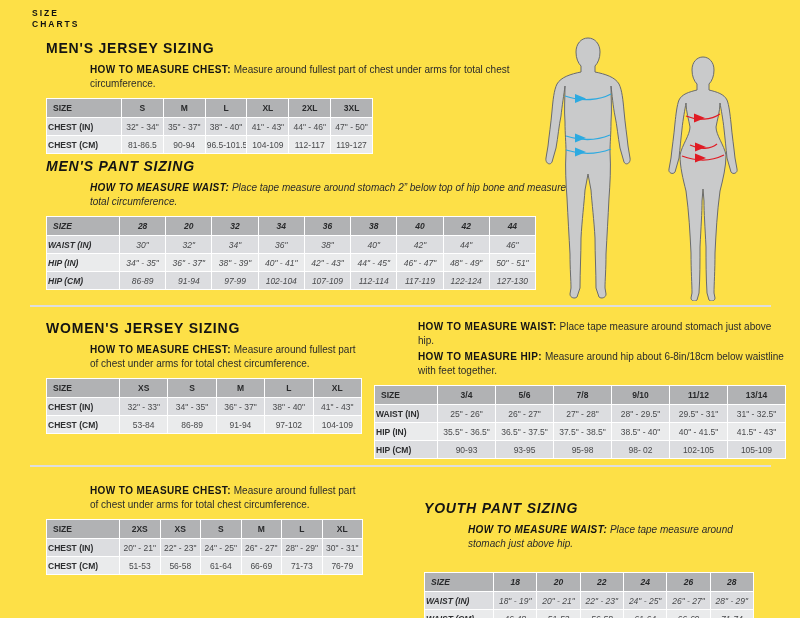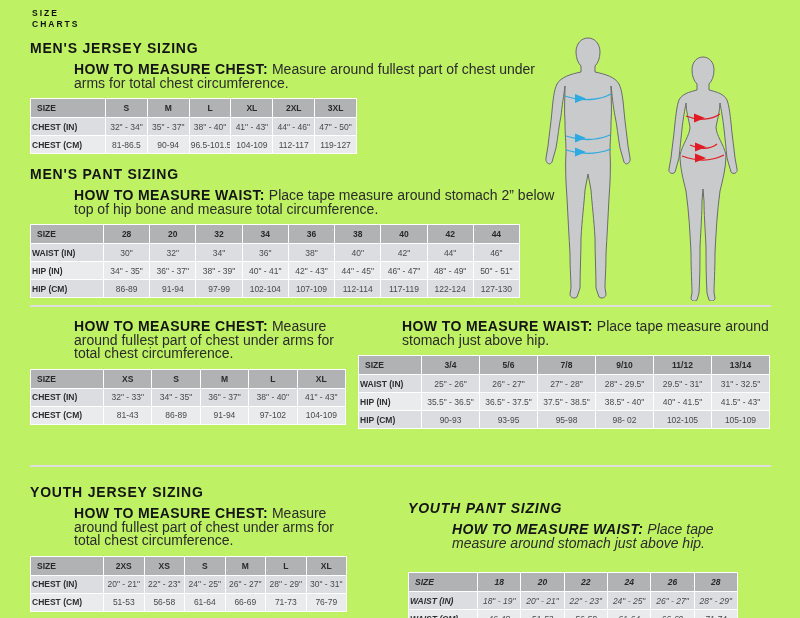--- a/index.html
+++ b/index.html
@@ -1,22 +1,22 @@
 <!DOCTYPE html>
 <html><head>
 <meta charset="utf-8">
 <style>
   html,body{margin:0;padding:0;background:#fff;}
-  .page{position:relative;width:800px;height:618px;background:#bef264;
+  .page{position:relative;width:800px;height:618px;background:#fde047;
         font-family:"Liberation Sans",sans-serif;color:#1a1a1a;overflow:hidden;}
   .eyebrow{position:absolute;left:32px;top:8px;font-size:8.5px;font-weight:bold;
            letter-spacing:2px;line-height:11px;color:#111;white-space:pre-line;}
-  .sec{position:absolute;}
+  .sec{position:absolute;margin-left:16px;}
   .sec h2{margin:0 0 7px 0;font-size:14px;font-weight:bold;letter-spacing:0.8px;color:#141414;}
-  .howto{margin:0 0 3px 0;font-size:14px;line-height:13.5px;color:#2b2b2b;padding-left:44px;}
+  .howto{margin:0 0 3px 0;font-size:10px;line-height:13.5px;color:#2b2b2b;padding-left:44px;}
   .howto b{letter-spacing:0.4px;color:#141414;}
   table.sizing{border-collapse:separate;border-spacing:1px;table-layout:fixed;
                margin-top:8px;background:#fff;}
   table.sizing th,table.sizing td{font-size:8.5px;height:15px;text-align:center;
                overflow:hidden;white-space:nowrap;}
   table.sizing thead th{background:#b1b2b4;font-weight:bold;color:#28292b;height:16px;}
   table.sizing thead th:first-child{text-align:left;padding-left:6px;}
   table.sizing tbody th.rowlabel{text-align:left;font-weight:bold;color:#2d2e30;}
   table.sizing tbody td{font-weight:normal;color:#48494b;}
   table.sizing tbody tr td,table.sizing tbody tr th{background:#dcdde0;}
@@ -69,21 +69,21 @@
             <td>90-94</td>
             <td>96.5-101.5</td>
             <td>104-109</td>
             <td>112-117</td>
             <td>119-127</td>
           </tr>
         </tbody>
       </table>
   </section>
 
-  <section class="sec" style="left:30px;top:166px;width:540px;">
+  <section class="sec" style="left:30px;top:158px;width:540px;font-style:italic;">
     <h2>MEN'S PANT SIZING</h2>
     <p class="howto"><b>HOW TO MEASURE WAIST:</b> <span>Place tape measure around stomach 2” below top of hip bone and measure total circumference.</span></p>
     <table class="sizing" style="width:490px;">
         <colgroup>
           <col style="width: 72px;">
         </colgroup>
         <thead>
           <tr>
             <th>SIZE</th>
             <th>28</th>
@@ -181,20 +181,21 @@
         <polygon points="31,87.5 42,92 31,96.5" fill="#e01b24"></polygon>
         <path fill="none" stroke-width="1.3" d="M18,101 C34,107 48,106 60,100" stroke="#e01b24"></path>
         <polygon points="31,98.5 42,103 31,107.5" fill="#e01b24"></polygon>
       </g>
     </svg>
   </div>
 
   <div class="divider" style="top:305px;"></div>
 
   <section class="sec" style="left:30px;top:320px;width:316px;">
+    <h2>WOMEN'S JERSEY SIZING</h2>
     <p class="howto"><b>HOW TO MEASURE CHEST:</b> <span>Measure around fullest part of chest under arms for total chest circumference.</span></p>
     <table class="sizing" style="width:316px;">
         <colgroup>
           <col style="width: 72px;">
         </colgroup>
         <thead>
           <tr>
             <th>SIZE</th>
             <th>XS</th>
             <th>S</th>
@@ -207,32 +208,33 @@
           <tr>
             <th class="rowlabel">CHEST (IN)</th>
             <td>32" - 33"</td>
             <td>34" - 35"</td>
             <td>36" - 37"</td>
             <td>38" - 40"</td>
             <td>41" - 43"</td>
           </tr>
           <tr class="alt">
             <th class="rowlabel">CHEST (CM)</th>
-            <td>81-43</td>
+            <td>53-84</td>
             <td>86-89</td>
             <td>91-94</td>
             <td>97-102</td>
             <td>104-109</td>
           </tr>
         </tbody>
       </table>
   </section>
 
   <section class="sec" style="left:358px;top:320px;width:412px;">
     <p class="howto"><b>HOW TO MEASURE WAIST:</b> <span>Place tape measure around stomach just above hip.</span></p>
+    <p class="howto"><b>HOW TO MEASURE HIP:</b> <span>Measure around hip about 6-8in/18cm below waistline with feet together.</span></p>
     <table class="sizing" style="width:412px;">
         <colgroup>
           <col style="width: 62px;">
         </colgroup>
         <thead>
           <tr>
             <th>SIZE</th>
             <th>3/4</th>
             <th>5/6</th>
             <th>7/8</th>
@@ -269,21 +271,20 @@
             <td>102-105</td>
             <td>105-109</td>
           </tr>
         </tbody>
       </table>
   </section>
 
   <div class="divider" style="top:465px;"></div>
 
   <section class="sec" style="left:30px;top:484px;width:318px;">
-    <h2>YOUTH JERSEY SIZING</h2>
     <p class="howto"><b>HOW TO MEASURE CHEST:</b> <span>Measure around fullest part of chest under arms for total chest circumference.</span></p>
     <table class="sizing" style="width:317px;">
         <colgroup>
           <col style="width: 72px;">
         </colgroup>
         <thead>
           <tr>
             <th>SIZE</th>
             <th>2XS</th>
             <th>XS</th>

